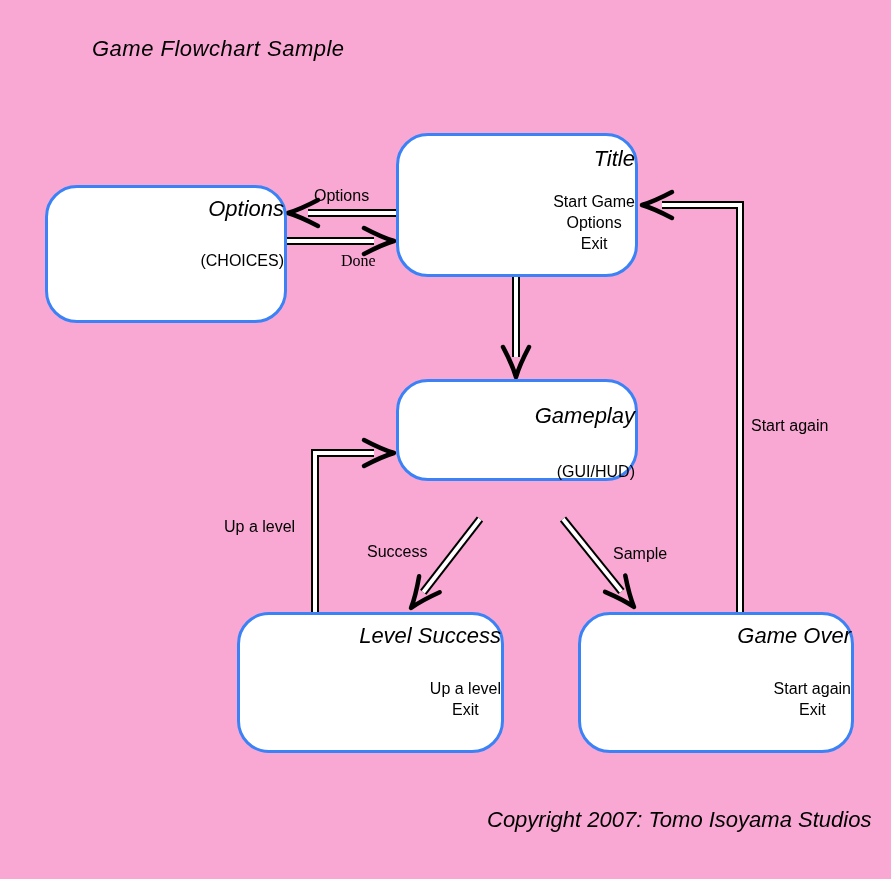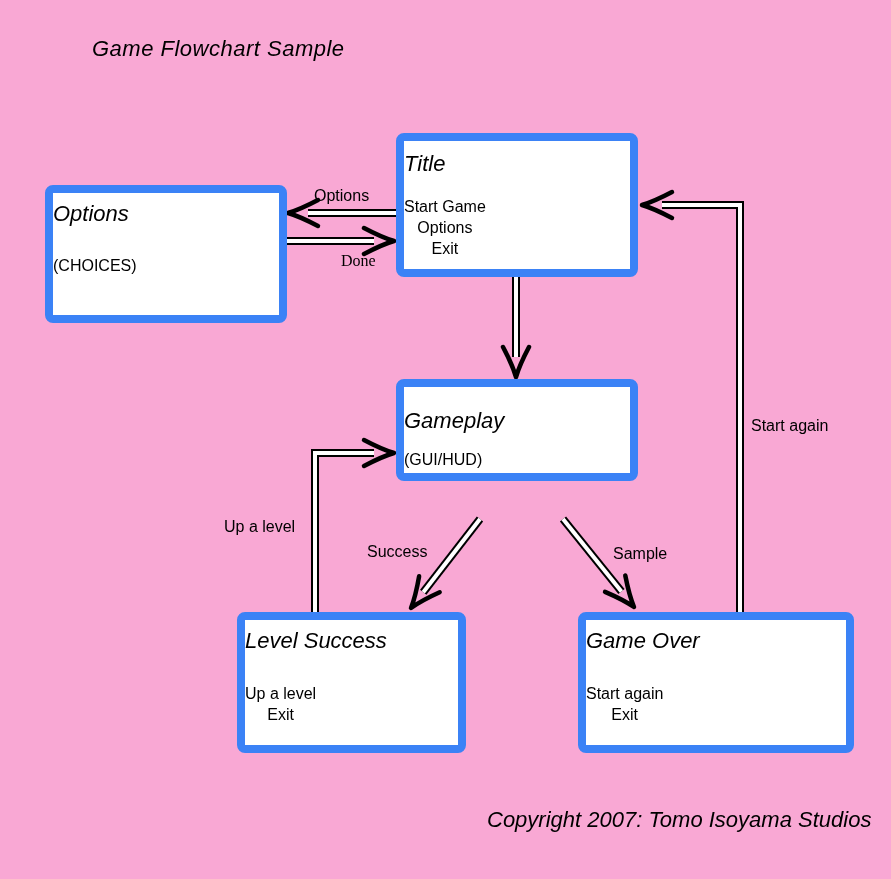--- a/index.html
+++ b/index.html
@@ -25,25 +25,25 @@
   #arrows-svg {
     position: absolute;
     left: 0;
     top: 0;
     z-index: 1;
   }
   .node {
     position: absolute;
     box-sizing: border-box;
     background: #ffffff;
-    border: 8px solid #3b82f6;
-    border-radius: 8px;
+    border: 3px solid #3b82f6;
+    border-radius: 32px;
     display: flex;
     flex-direction: column;
-    align-items: flex-start;
+    align-items: flex-end;
     z-index: 2;
   }
   .node-heading {
     font-size: 22px;
     font-style: italic;
     line-height: 26px;
     white-space: nowrap;
   }
   .node-body {
     font-size: 16px;
@@ -54,23 +54,23 @@
   .node-title        { left: 396px; top: 133px; width: 242px; height: 144px; }
   .node-title .node-heading { margin-top: 10px; }
   .node-title .node-body    { margin-top: 19px; }
 
   .node-options      { left: 45px;  top: 185px; width: 242px; height: 138px; }
   .node-options .node-heading { margin-top: 8px; }
   .node-options .node-body    { margin-top: 28px; }
 
   .node-gameplay     { left: 396px; top: 379px; width: 242px; height: 102px; }
   .node-gameplay .node-heading { margin-top: 21px; }
-  .node-gameplay .node-body    { margin-top: 15px; }
+  .node-gameplay .node-body    { margin-top: 32px; }
 
-  .node-level-success { left: 237px; top: 612px; width: 229px; height: 141px; }
+  .node-level-success { left: 237px; top: 612px; width: 267px; height: 141px; }
   .node-level-success .node-heading { margin-top: 8px; }
   .node-level-success .node-body    { margin-top: 29px; }
 
   .node-game-over    { left: 578px; top: 612px; width: 276px; height: 141px; }
   .node-game-over .node-heading { margin-top: 8px; }
   .node-game-over .node-body    { margin-top: 29px; }
 
   .arrow-label {
     position: absolute;
     font-size: 16px;

